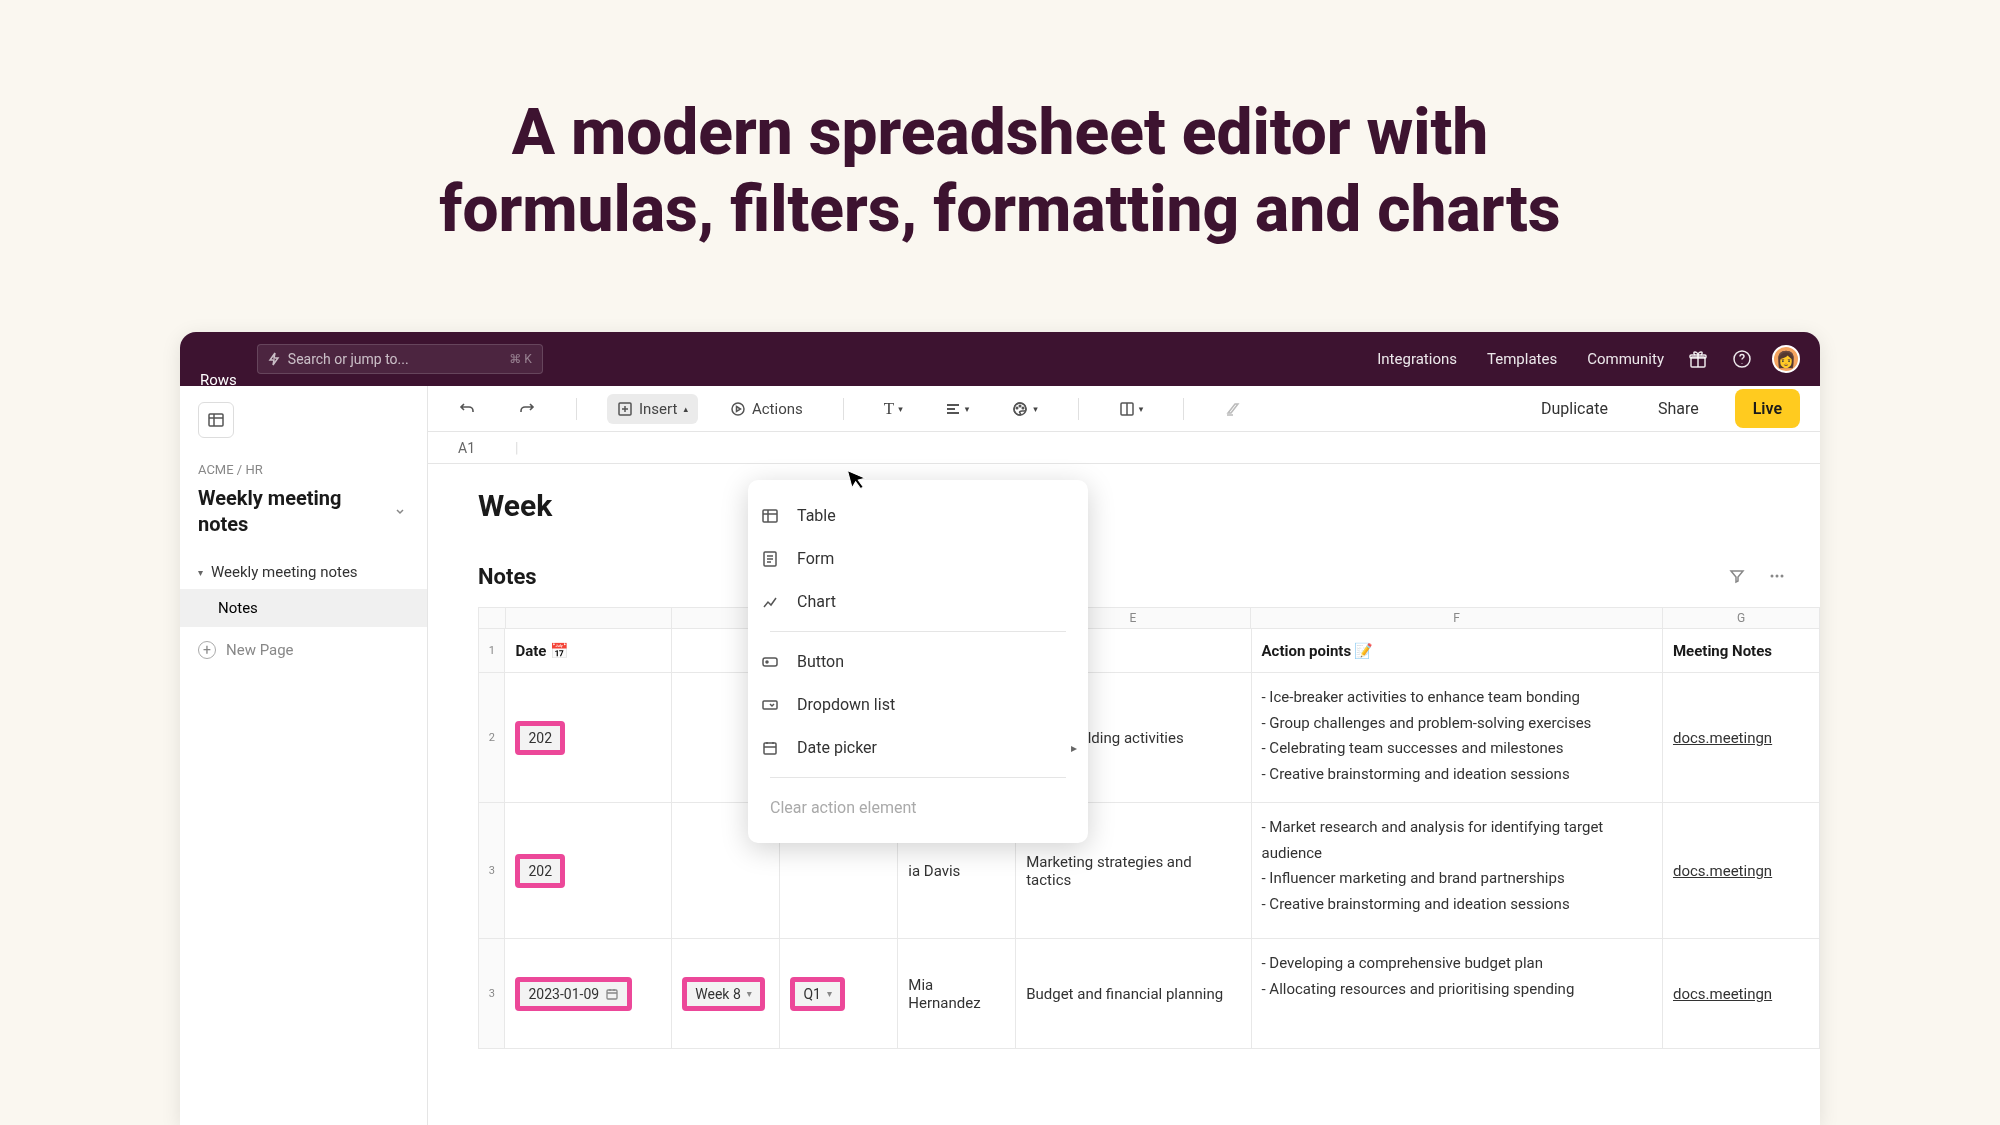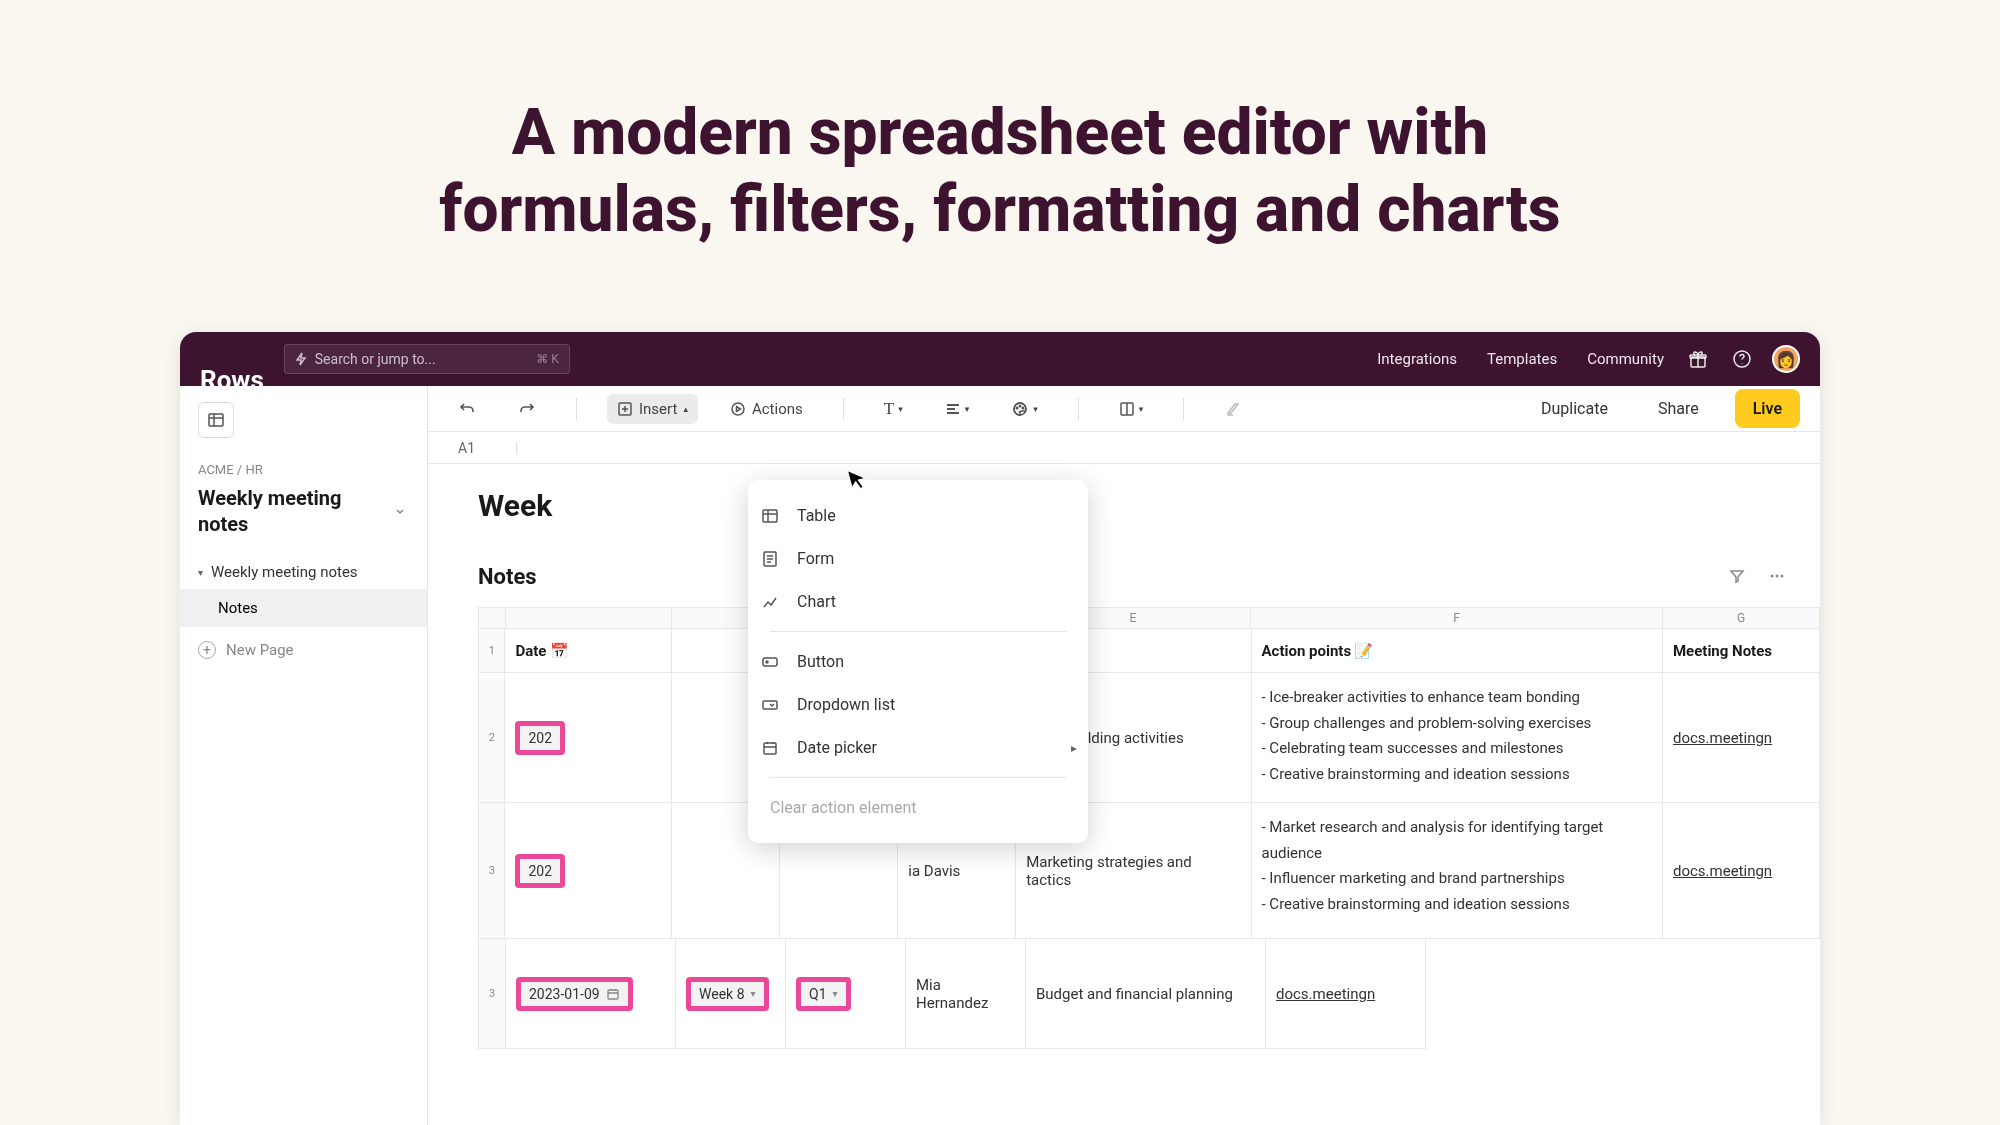--- a/index.html
+++ b/index.html
@@ -1,20 +1,20 @@
 <!DOCTYPE html>
 <html><head>
 <meta charset="utf-8">
 <style>
 * { margin: 0; padding: 0; box-sizing: border-box; }
 body { font-family: -apple-system, BlinkMacSystemFont, "Segoe UI", Roboto, sans-serif; background: #faf7f0; width: 2000px; height: 1125px; overflow: hidden; position: relative; }
 .hero-title { text-align: center; font-size: 64px; font-weight: 800; color: #3d1330; line-height: 1.2; padding-top: 95px; padding-bottom: 50px; }
 .app-frame { position: absolute; left: 180px; top: 332px; right: 180px; bottom: 0; background: #fff; border-radius: 16px 16px 0 0; overflow: hidden; box-shadow: 0 4px 20px rgba(0,0,0,0.1); }
 .topbar { height: 54px; background: #3d1330; display: flex; align-items: center; padding: 0 20px; color: #fff; }
-.brand { font-size: 26px; font-weight: 700; margin-right: 20px; margin-top: 41px; }
+.brand { font-size: 15px; font-weight: 400; margin-right: 20px; margin-top: 41px; }
 .search-box { display: flex; align-items: center; background: rgba(255,255,255,0.08); border: 1px solid rgba(255,255,255,0.15); border-radius: 4px; padding: 6px 10px; font-size: 14px; color: rgba(255,255,255,0.7); width: 286px; }
 .search-box .lightning { margin-right: 8px; font-size: 13px; }
 .search-box .placeholder { flex: 1; }
 .search-box .kbd { font-size: 12px; opacity: 0.6; }
 .topbar-spacer { flex: 1; }
 .topbar-link { color: rgba(255,255,255,0.9); font-size: 15px; margin-left: 30px; cursor: pointer; }
 .topbar-icon { margin-left: 24px; display: flex; align-items: center; cursor: pointer; }
 .avatar { width: 28px; height: 28px; border-radius: 50%; background: #f4a460; margin-left: 20px; border: 2px solid #fff; cursor: pointer; display:flex; align-items:center; justify-content:center; overflow:hidden; font-size:16px;}
 .main-area { display: flex; height: calc(100% - 54px); }
 .sidebar { width: 248px; border-right: 1px solid #e5e5e5; padding: 16px 0; background: #fff; }
@@ -321,20 +321,26 @@
               </div>
             </div>
             <div class="cell data-cell" style="width:120px;height:110px;align-items:center">
               <div class="q-chip">
                 <span>Q1</span>
                 <span class="chip-caret">▾</span>
               </div>
             </div>
             <div class="cell data-cell" style="width:120px;height:110px;align-items:center">Mia Hernandez</div>
             <div class="cell data-cell" style="width:240px;height:110px;align-items:center">Budget and financial planning</div>
+            <div class="cell data-cell" style="width:420px;height:110px">
+              <div class="action-list">
+                <div>- Developing a comprehensive budget plan</div>
+                <div>- Allocating resources and prioritising spending</div>
+              </div>
+            </div>
             <div class="cell data-cell" style="width:160px;height:110px;align-items:center">
               <span class="link-cell">docs.meetingn</span>
             </div>
           </div>
         </div>
       </div>
 
       <div class="dropdown-menu">
         <div class="menu-item">
           <span class="menu-icon">

